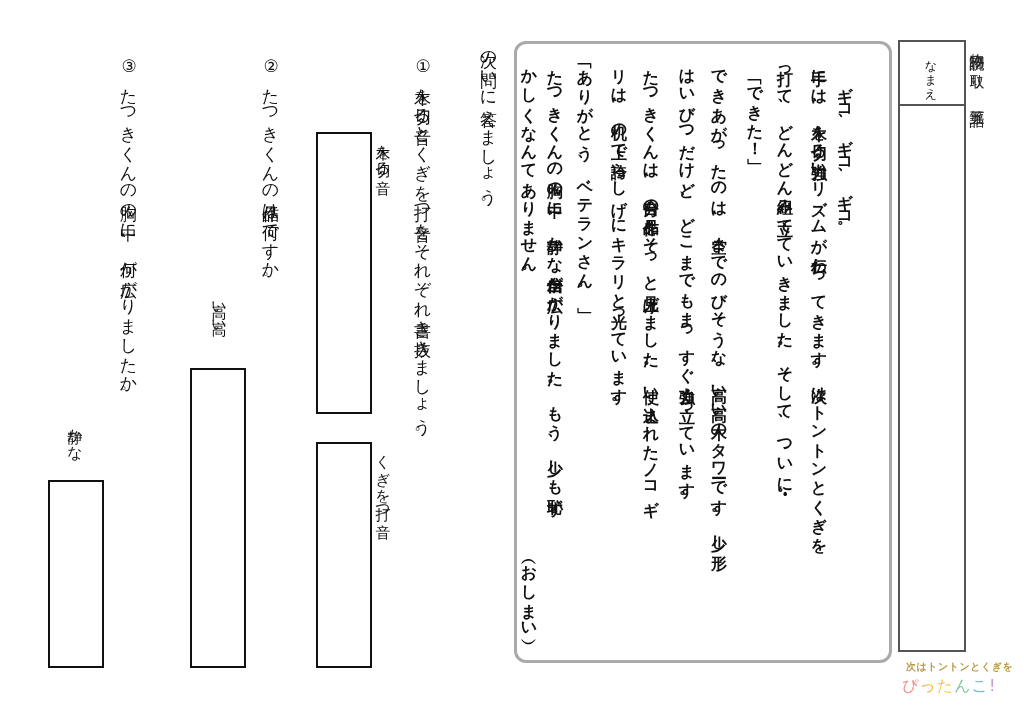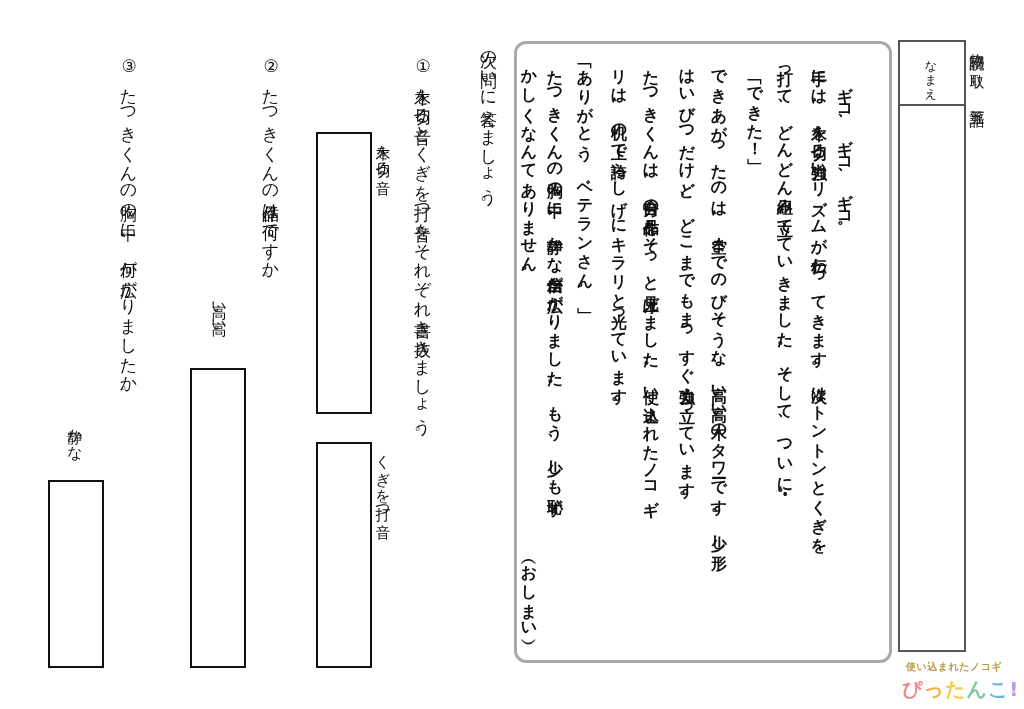--- a/index.html
+++ b/index.html
@@ -19,21 +19,21 @@
   .pline { position:absolute; top:14px; font-size:16px; font-weight:bold; line-height:20px; letter-spacing:0.5px; }
 
   
   .q-head { left:478px; top:40px; font-size:17px; line-height:22px; }
   .q-text { font-size:17px; line-height:22px; }
   .ans-label { font-size:15px; line-height:18px; }
   .ans-box { border:2px solid #111; box-sizing:border-box; background:#fff; }
 
   
   .logo-top { left:906px; top:660px; font-size:10px; font-weight:bold; color:#b89a4a; letter-spacing:0.5px; }
-  .logo-main { left:902px; top:676px; font-size:20px; font-weight:bold; letter-spacing:1px; }
+  .logo-main { left:902px; top:676px; font-size:16px; font-weight:normal; letter-spacing:1px; }
   .logo-main span { display:inline-block; }
 </style>
 </head>
 <body>
 
 <div class="abs vt title">物語読み取り　第五話</div>
 <div class="abs name-box">
   <div class="name-cell">
     <div class="vt name-label">なまえ</div>
   </div>
@@ -69,16 +69,16 @@
 </div>
 <div class="abs vt ans-label" style="left:210px; top:292px;">高い高い</div>
 <div class="abs ans-box" style="left:190px; top:368px; width:56px; height:300px;"></div>
 
 <div class="abs vt q-text" style="left:118px; top:56px;">
   <span>③</span><span>たつきくんの胸の中に、何が広がりましたか。</span>
 </div>
 <div class="abs vt ans-label" style="left:66px; top:418px;">静かな</div>
 <div class="abs ans-box" style="left:48px; top:480px; width:56px; height:188px;"></div>
 
-<div class="abs logo-top">使い込まれたノコギ</div>
+<div class="abs logo-top">次はトントンとくぎを</div>
 <div class="abs logo-main">
   <span id="lc0" style="color: rgb(240, 140, 140);">ぴ</span><span id="lc1" style="color: rgb(245, 176, 65);">っ</span><span id="lc2" style="color: rgb(247, 201, 72);">た</span><span id="lc3" style="color: rgb(127, 198, 164);">ん</span><span id="lc4" style="color: rgb(111, 179, 224);">こ</span><span id="lc5" style="color: rgb(195, 155, 211);">!</span>
 </div>
 
 </body></html>

